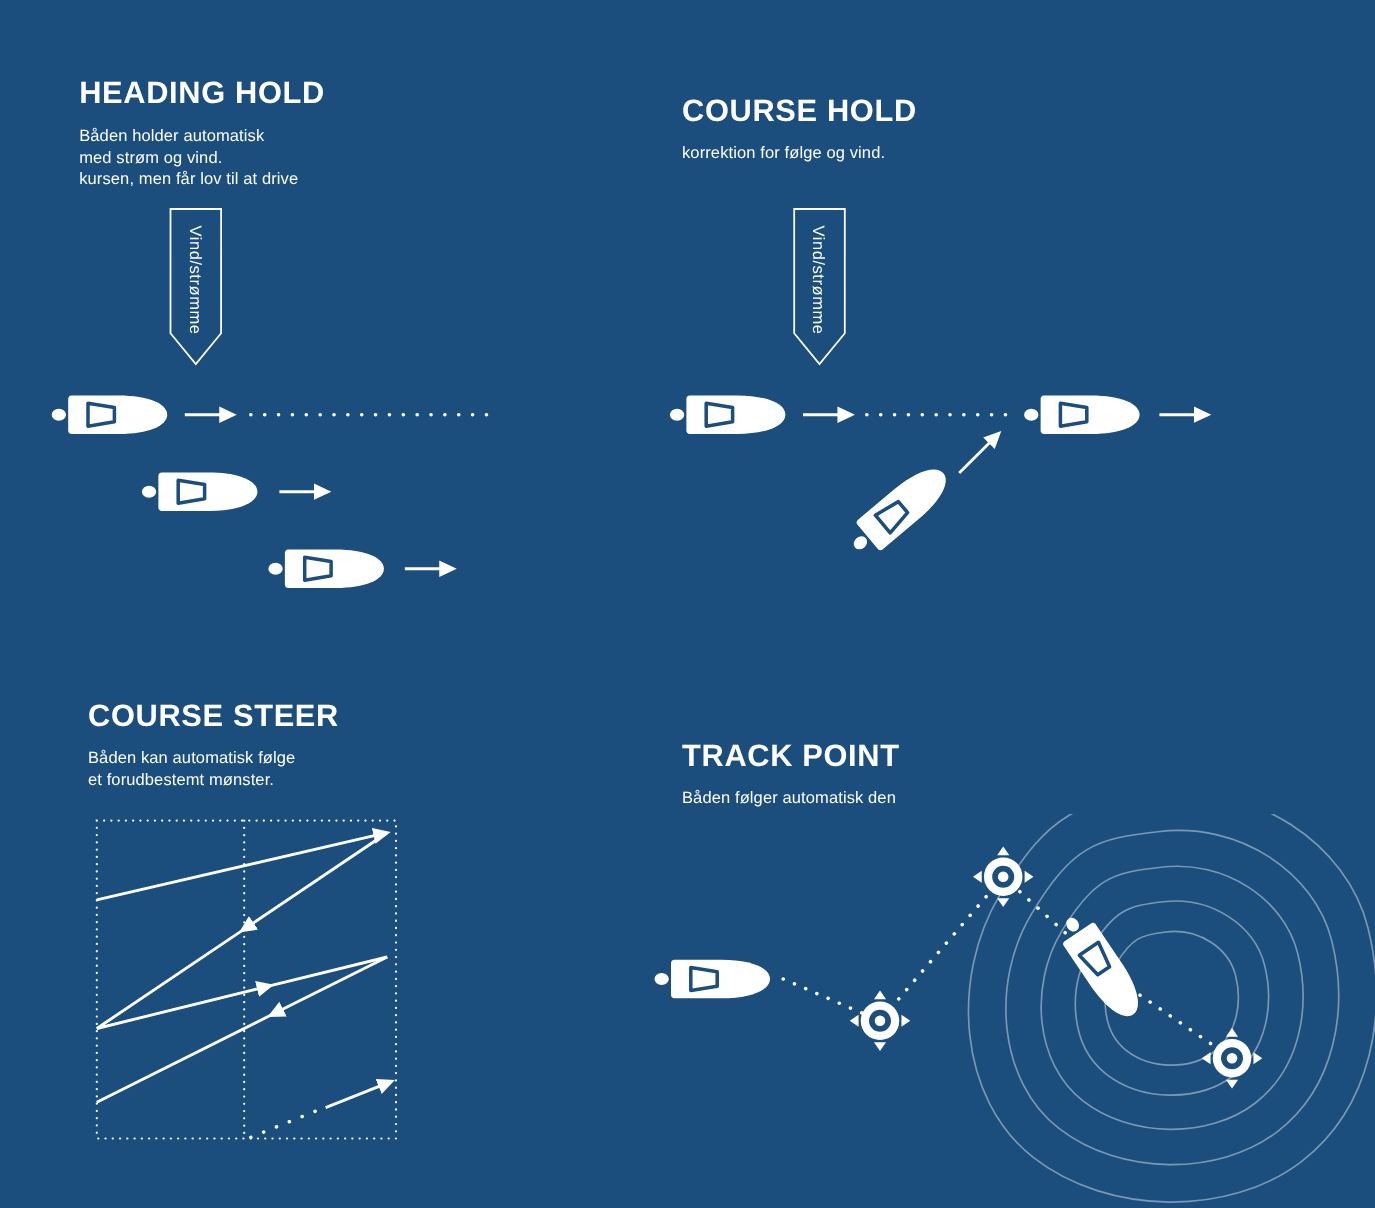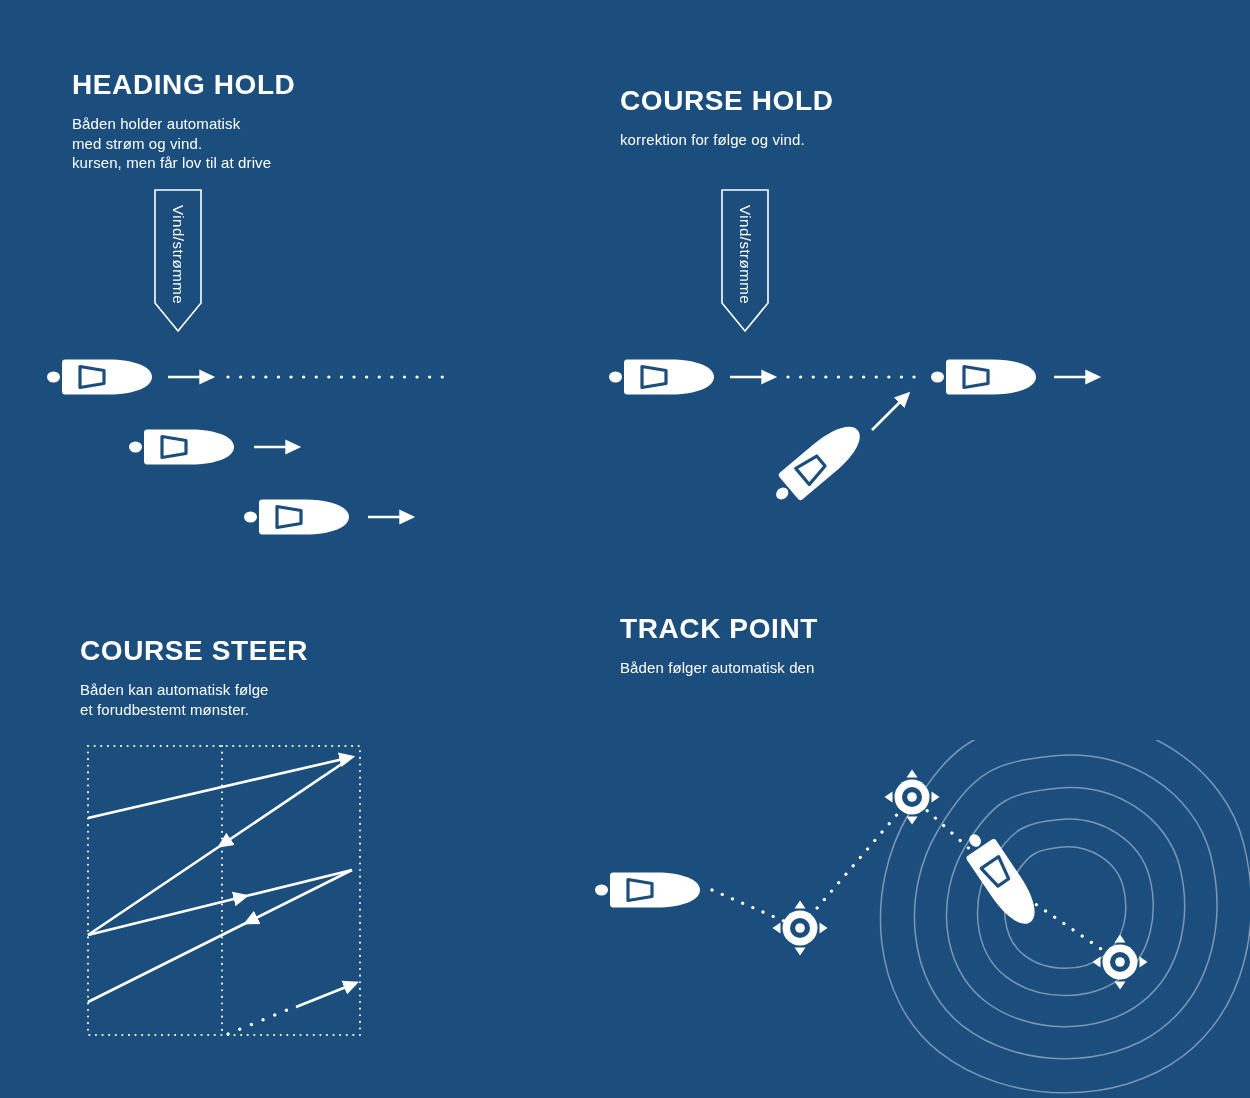--- a/index.html
+++ b/index.html
@@ -112,21 +112,21 @@
     <line class="microdots" x1="162" y1="16" x2="162" y2="305"></line>
 
     <polyline class="shaft" marker-end="url(#ah)" points="28,88 292,27"></polyline>
     <polyline class="shaft" marker-mid="url(#ah)" points="292,27 160,116 28,205"></polyline>
     <polyline class="shaft" marker-mid="url(#ah)" points="28,205 186,166 292,140"></polyline>
     <polyline class="shaft" marker-mid="url(#ah)" points="292,140 186,193 28,272"></polyline>
     <line class="dots" x1="168" y1="304" x2="232" y2="278"></line>
     <line class="shaft" marker-end="url(#ah)" x1="236" y1="277" x2="296" y2="253"></line>
   </svg>
 
-  <section class="textblock" style="left:620px; top:588px; width:390px">
+  <section class="textblock" style="left:620px; top:646px; width:390px">
     <h2 class="panel-title">TRACK POINT</h2>
     <p class="desc">
       <span class="line">Båden følger automatisk den</span>
     </p>
   </section>
 
   <svg class="gfx" style="left:560px; top:740px" width="690" height="358" viewBox="0 0 690 358">
     <g>
       <use href="#blob" transform="translate(505,168) scale(1.9)"></use>
       <use href="#blob" transform="translate(505,168) scale(1.55)"></use>

